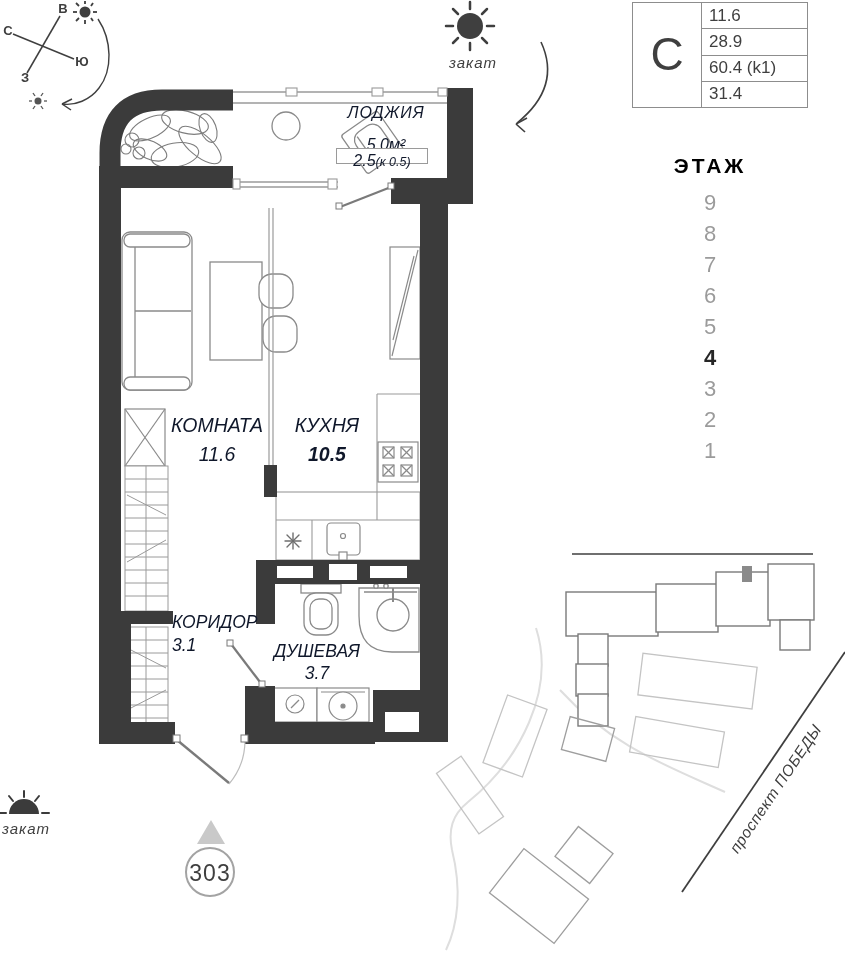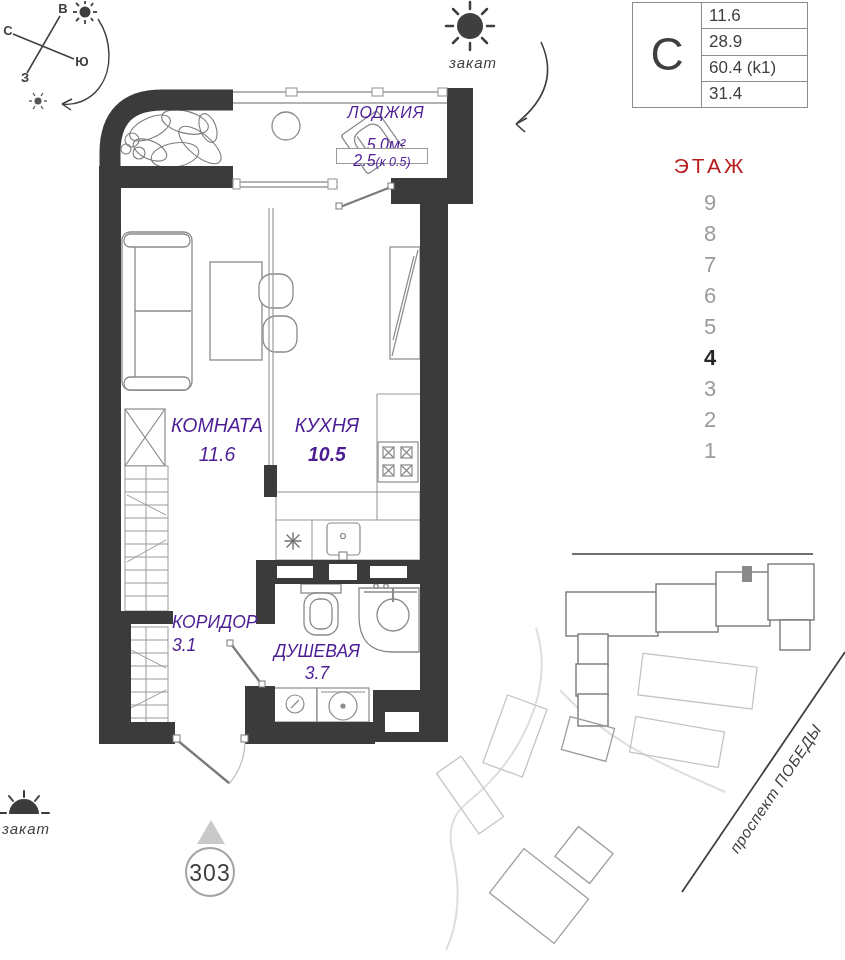--- a/index.html
+++ b/index.html
@@ -11,30 +11,30 @@
   .ctr{text-align:center;}
   
   .tbl{left:632px;top:2px;width:176px;height:106px;display:flex;border:1.5px solid #8d8d8d;box-sizing:border-box;background:#fff;}
   .tbl-left{width:68px;border-right:1.5px solid #8d8d8d;display:flex;align-items:center;justify-content:center;
             font-size:46px;font-weight:300;color:#3f3f3f;padding-bottom:2px;}
   .tbl-right{flex:1;display:flex;flex-direction:column;}
   .tbl-row{flex:1;display:flex;align-items:center;padding-left:7px;font-size:17px;border-bottom:1.5px solid #8d8d8d;}
   .tbl-row:last-child{border-bottom:none;}
   
   .floors{left:655px;top:154px;width:110px;text-align:center;}
-  .floors-title{font-size:21px;font-weight:400;letter-spacing:3px;color:#b91c1c;margin-bottom:9px;}
+  .floors-title{font-size:21px;font-weight:700;letter-spacing:3px;color:#000000;margin-bottom:9px;}
   .floor-item{height:31px;line-height:31px;font-size:22px;color:#9b9b9b;font-weight:500;cursor:pointer;}
   .floor-item.current{color:#262626;font-weight:800;}
   
   .cdir{font-size:13px;font-weight:700;width:16px;text-align:center;}
   
   .sunrise-lb{left:438px;top:54px;width:70px;font-size:15px;letter-spacing:1px;}
   .sunset-lb{left:0px;top:820px;width:52px;font-size:15px;letter-spacing:1px;}
   
-  .pl{color:#4c1d95;}
+  .pl{color:#0f172a;}
   .loggia-n{left:330px;top:104px;width:112px;font-size:16px;letter-spacing:1px;}
   .loggia-a{left:330px;top:136px;width:112px;font-size:16px;}
   .coef-box{left:336px;top:148px;width:92px;height:16px;border:1.5px solid #9a9a9a;background:#fff;
             line-height:24px;font-size:16px;box-sizing:border-box;}
   .coef-note{font-size:12.5px;}
   .room-n{left:162px;top:414px;width:110px;font-size:19.5px;}
   .room-a{left:162px;top:443px;width:110px;font-size:19.5px;}
   .kitchen-n{left:277px;top:414px;width:100px;font-size:19.5px;}
   .kitchen-a{left:277px;top:443px;width:100px;font-size:19.5px;font-weight:bold;}
   .corr-n{left:172px;top:612px;width:95px;font-size:17.5px;}

